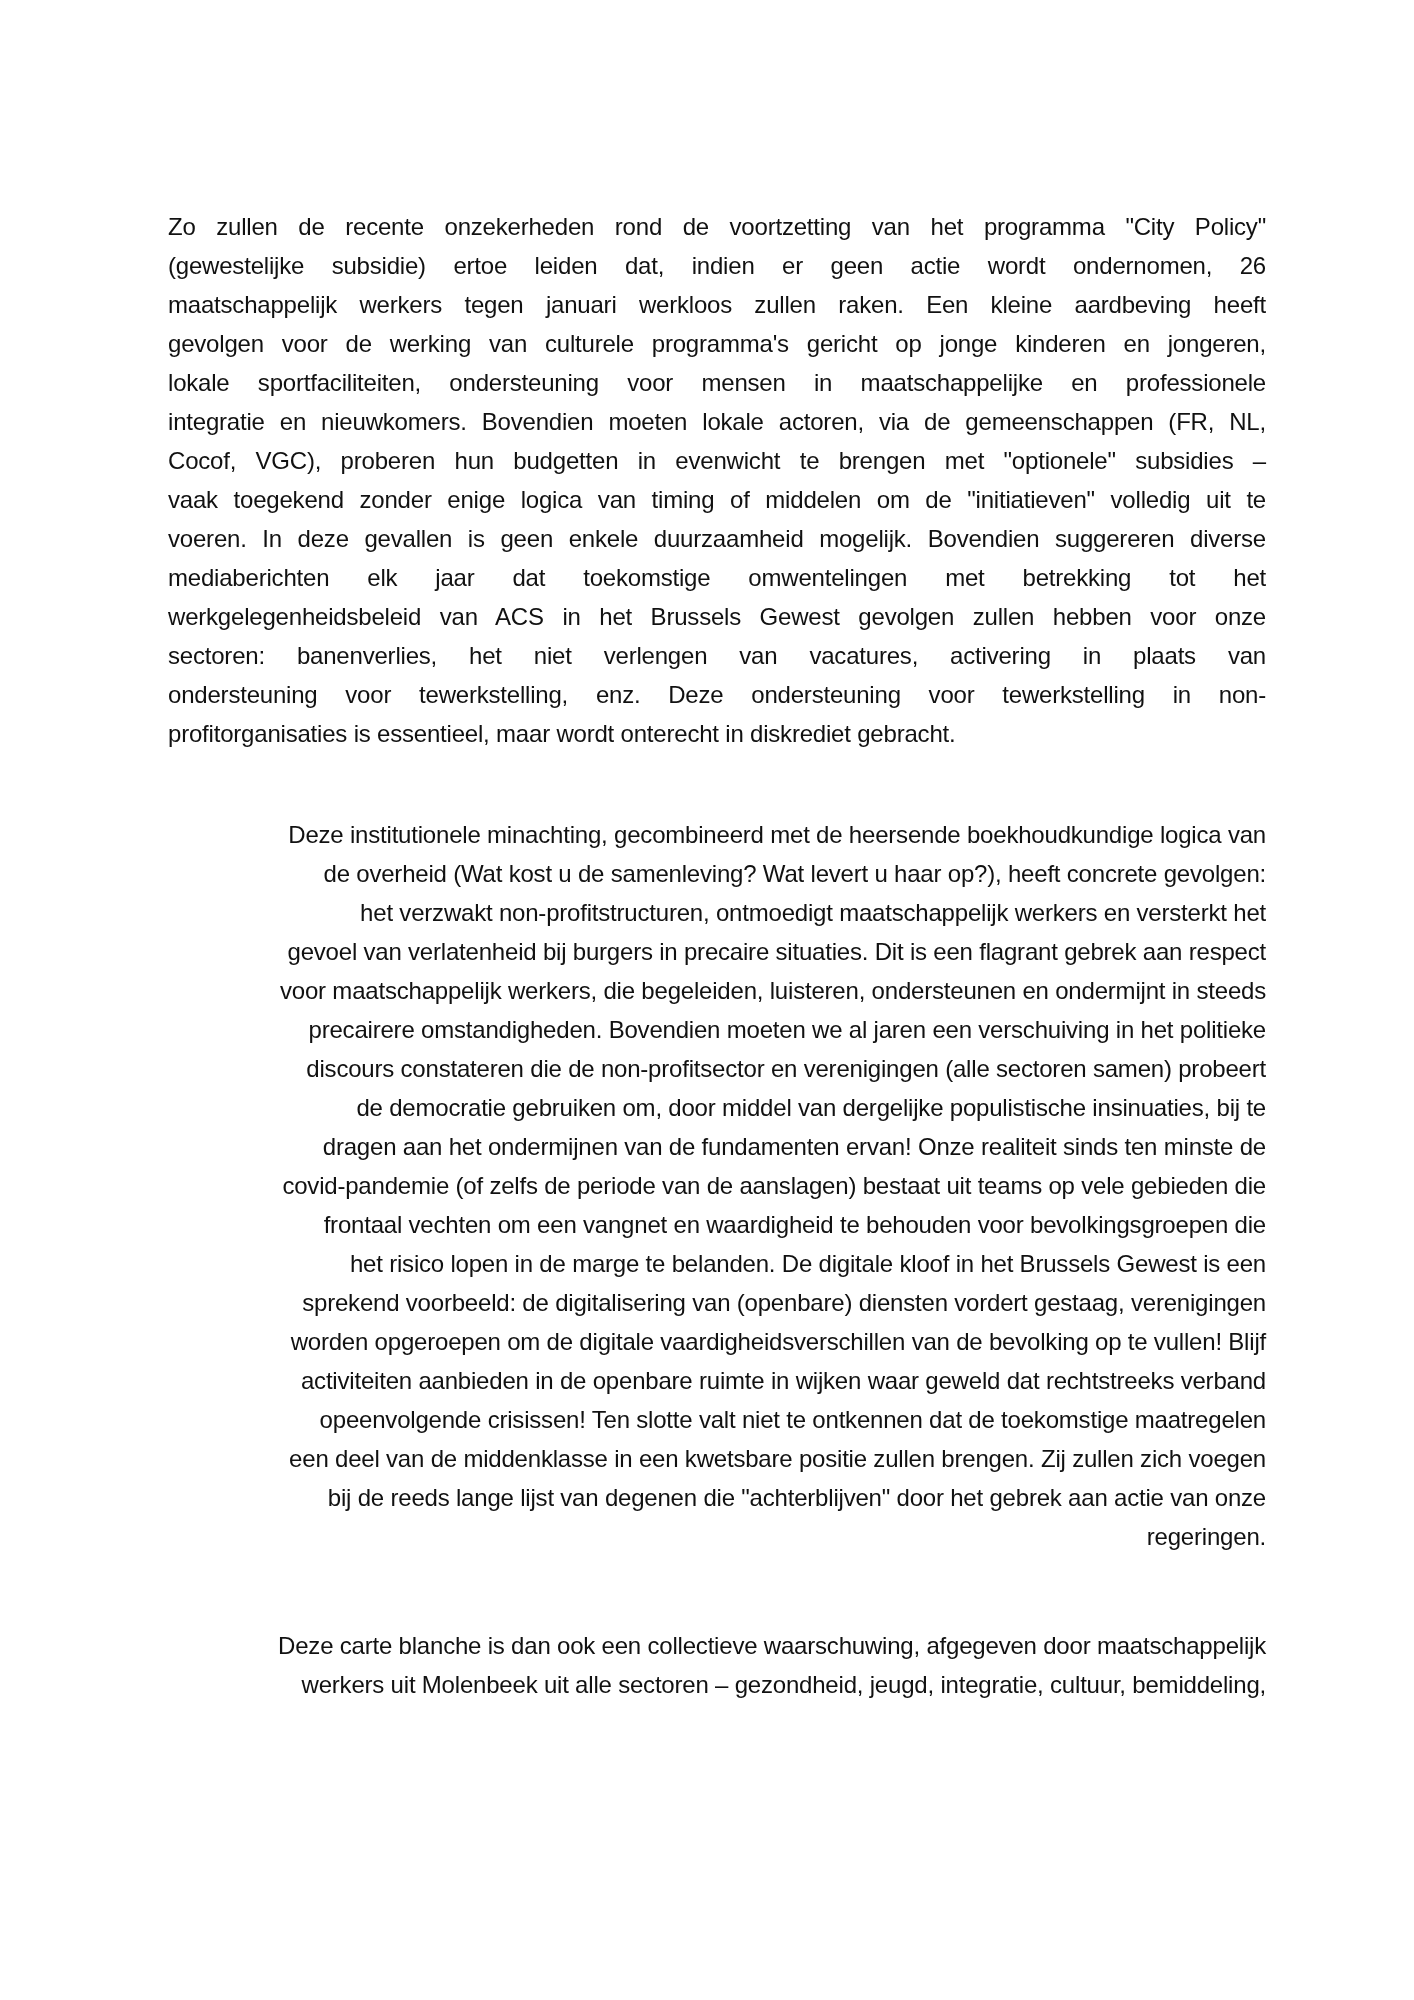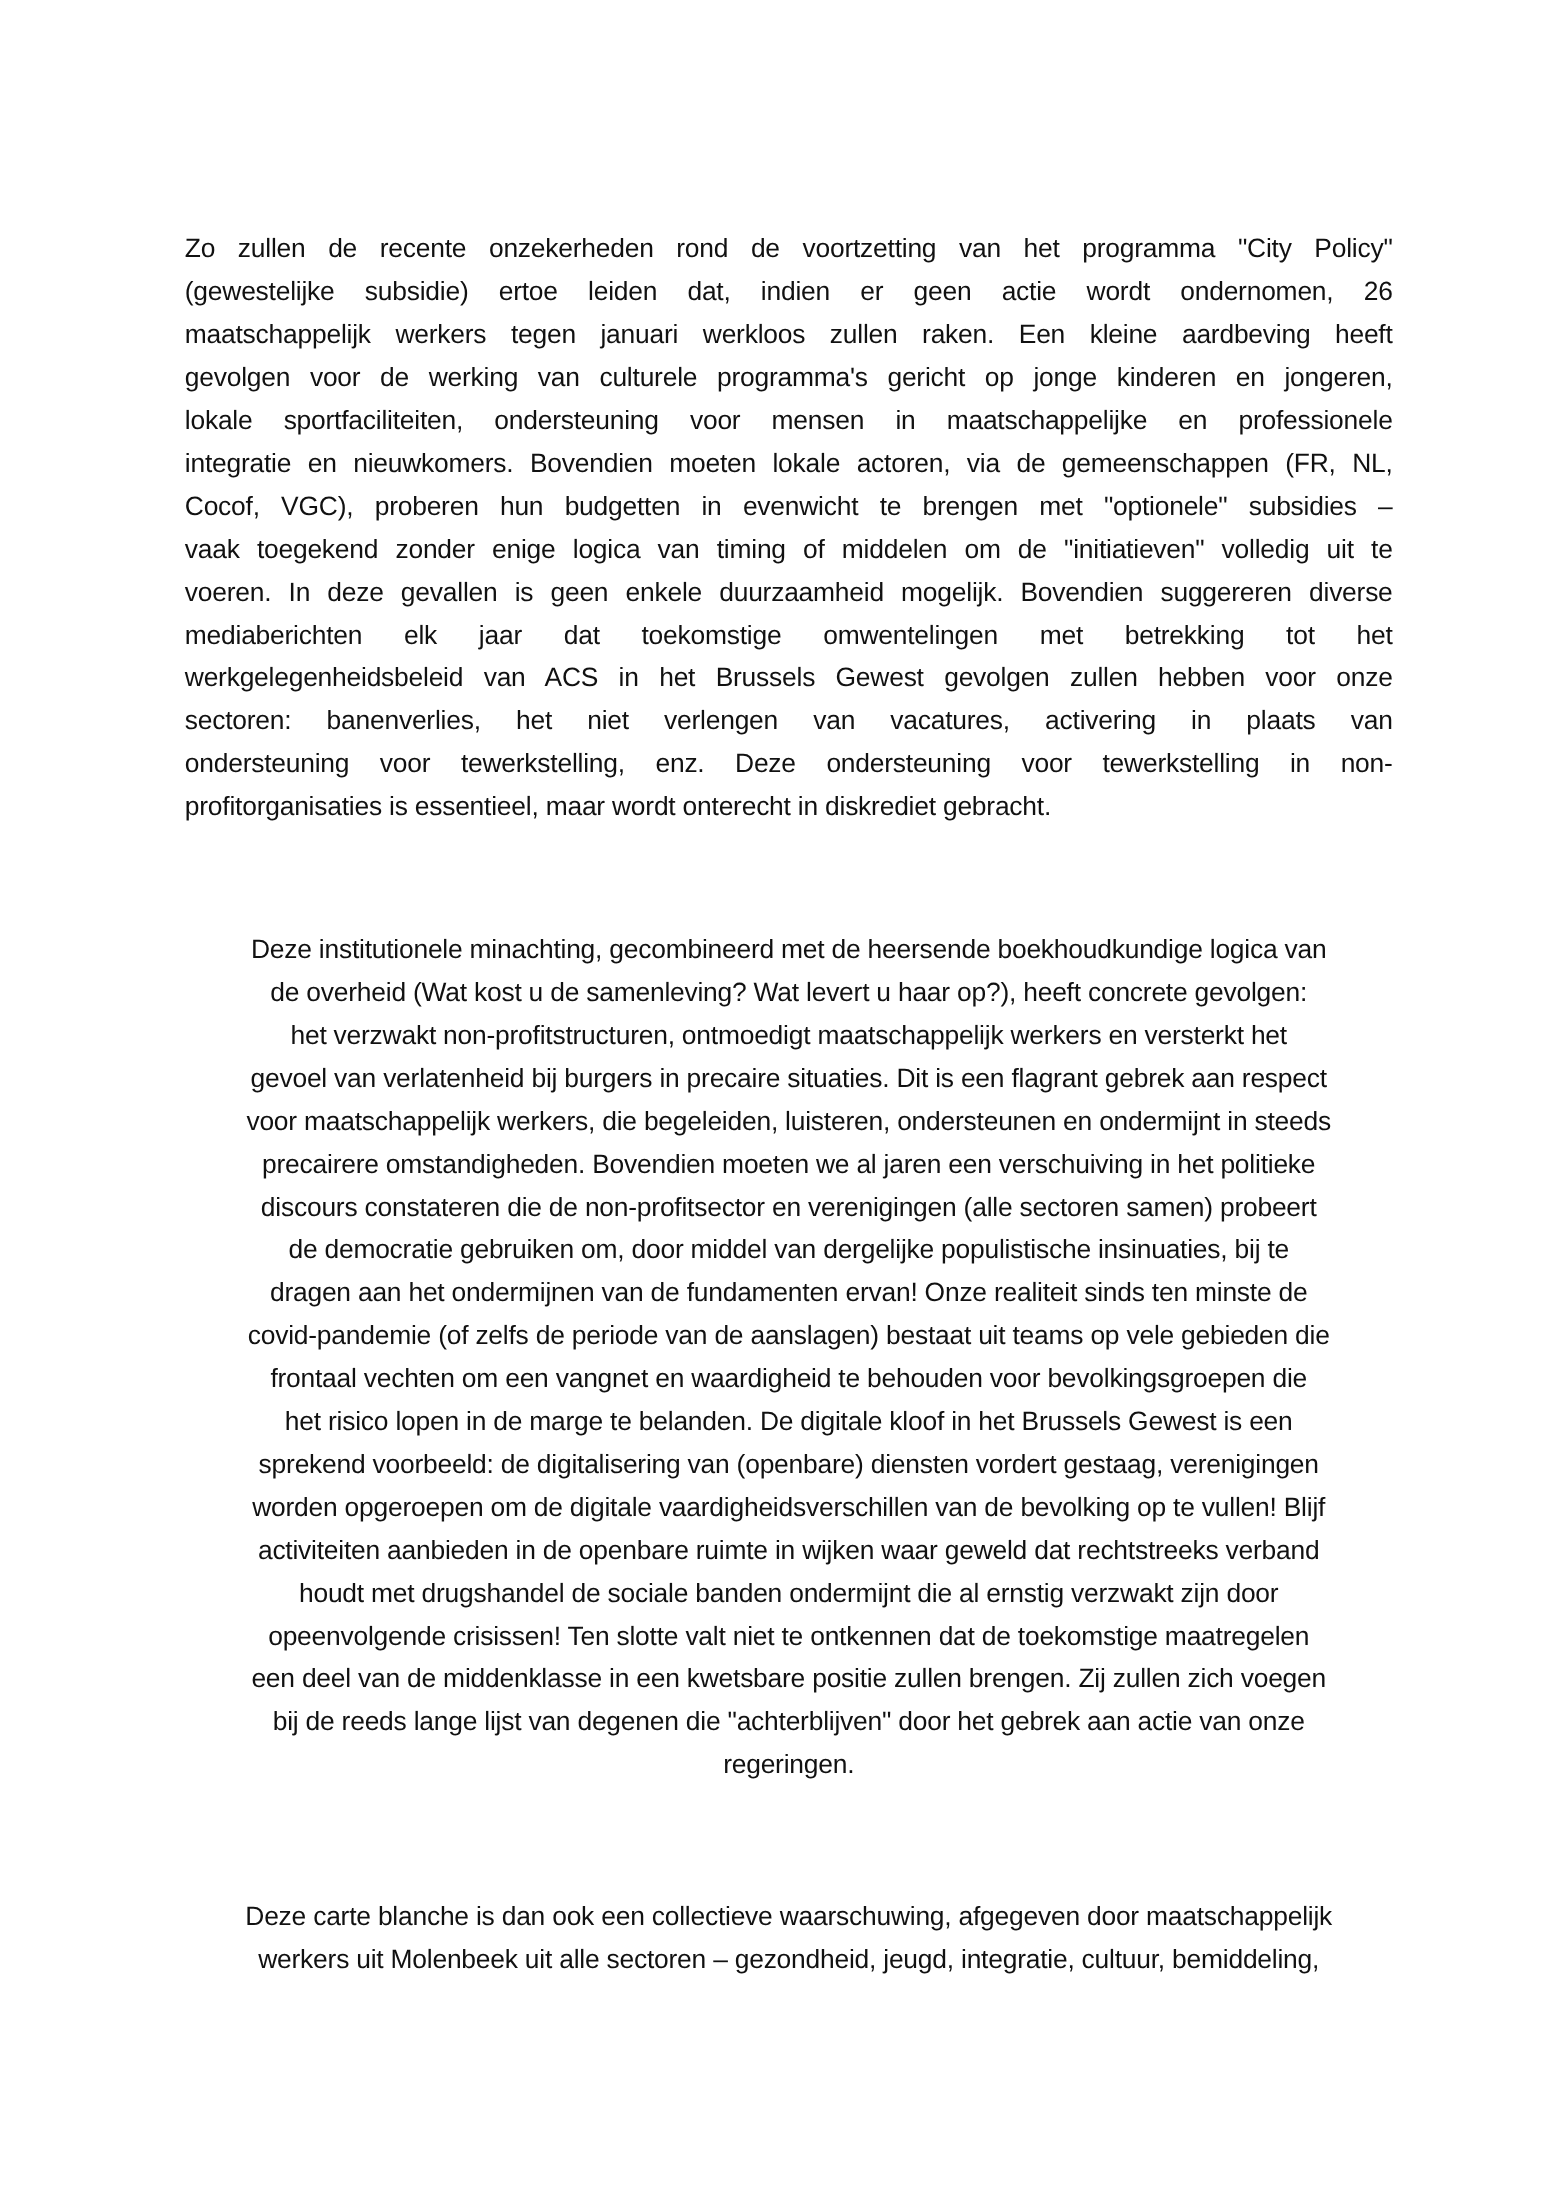--- a/index.html
+++ b/index.html
@@ -12,21 +12,21 @@
     font-family: "Liberation Sans", "DejaVu Sans", sans-serif;
     font-size: 24px;
     color: #111111;
   }
   .para {
     margin: 0;
     line-height: 39px;
     letter-spacing: -0.2px;
   }
   .para.justify { text-align: justify; }
-  .para.left { text-align: center; margin-top: 29px; }
+  .para.left { text-align: right; }
   .line { display: block; }
   .justify .line { text-align: justify; text-align-last: justify; }
   .justify .line.last { text-align-last: left; }
   .gap1 { height: 62px; }
   .gap2 { height: 70px; }
 </style>
 </head>
 <body>
 
 <div class="page">
@@ -59,21 +59,20 @@
     <span class="line">precairere omstandigheden. Bovendien moeten we al jaren een verschuiving in het politieke</span>
     <span class="line">discours constateren die de non-profitsector en verenigingen (alle sectoren samen) probeert</span>
     <span class="line">de democratie gebruiken om, door middel van dergelijke populistische insinuaties, bij te</span>
     <span class="line">dragen aan het ondermijnen van de fundamenten ervan! Onze realiteit sinds ten minste de</span>
     <span class="line">covid-pandemie (of zelfs de periode van de aanslagen) bestaat uit teams op vele gebieden die</span>
     <span class="line">frontaal vechten om een vangnet en waardigheid te behouden voor bevolkingsgroepen die</span>
     <span class="line">het risico lopen in de marge te belanden. De digitale kloof in het Brussels Gewest is een</span>
     <span class="line">sprekend voorbeeld: de digitalisering van (openbare) diensten vordert gestaag, verenigingen</span>
     <span class="line">worden opgeroepen om de digitale vaardigheidsverschillen van de bevolking op te vullen! Blijf</span>
     <span class="line">activiteiten aanbieden in de openbare ruimte in wijken waar geweld dat rechtstreeks verband</span>
-    <span class="line">houdt met drugshandel de sociale banden ondermijnt die al ernstig verzwakt zijn door</span>
     <span class="line">opeenvolgende crisissen! Ten slotte valt niet te ontkennen dat de toekomstige maatregelen</span>
     <span class="line">een deel van de middenklasse in een kwetsbare positie zullen brengen. Zij zullen zich voegen</span>
     <span class="line">bij de reeds lange lijst van degenen die "achterblijven" door het gebrek aan actie van onze</span>
     <span class="line">regeringen.</span>
   </p>
 
   <div class="gap2"></div>
 
   <p class="para left">
     <span class="line">Deze carte blanche is dan ook een collectieve waarschuwing, afgegeven door maatschappelijk</span>

